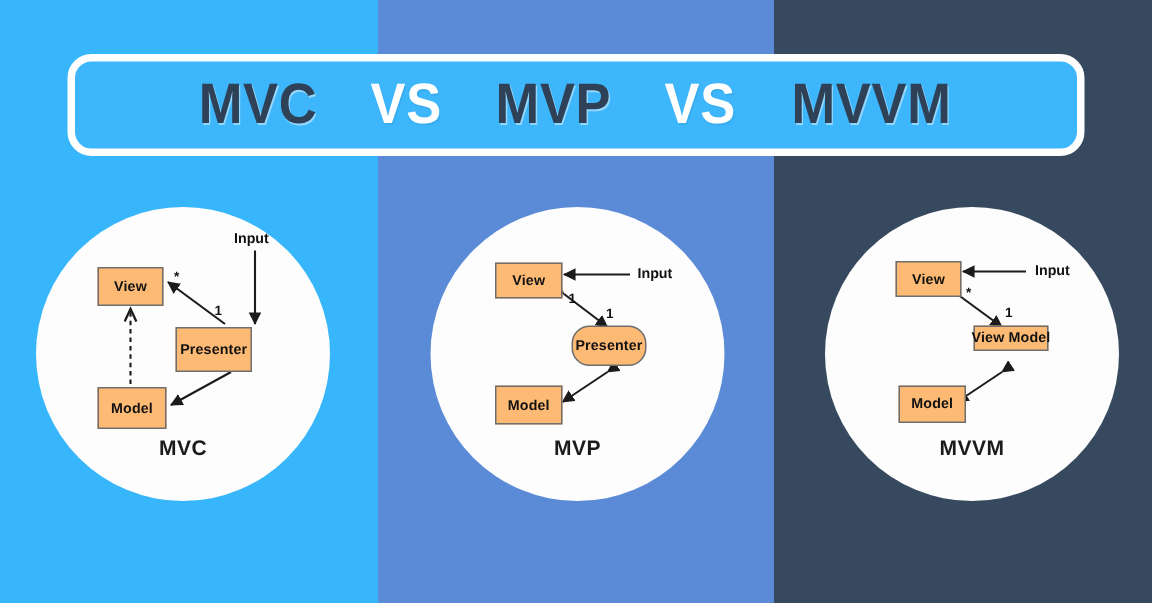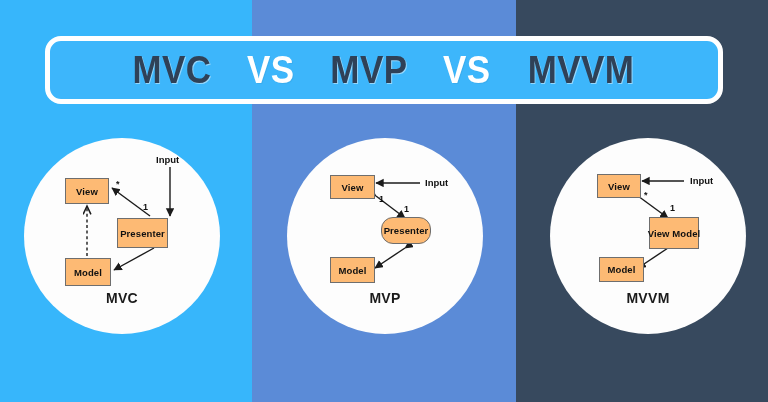--- a/index.html
+++ b/index.html
@@ -217,21 +217,21 @@
         </defs>
 
         <line x1="134" y1="43" x2="92" y2="43" stroke="#1b1b1b" stroke-width="1.4" marker-end="url(#ah-mvvm)"></line>
 
         <line x1="88" y1="58" x2="118" y2="80" stroke="#1b1b1b" stroke-width="1.4" marker-end="url(#ah-mvvm)"></line>
 
         <line x1="118" y1="110" x2="88" y2="130" stroke="#1b1b1b" stroke-width="1.4" marker-start="url(#ah-mvvm-s)" marker-end="url(#ah-mvvm)"></line>
       </svg>
 
       <div class="box" style="left:47px; top:36px; width:44px; height:24px;">View</div>
-      <div class="box" style="left:99px; top:79px; width:50px; height:32px;">View Model</div>
+      <div class="box" style="left:99px; top:79px; width:50px; height:17px;">View Model</div>
       <div class="box" style="left:49px; top:119px; width:45px; height:25px;">Model</div>
 
       <div class="lbl" style="left:140px; top:37px;">Input</div>
       <div class="lbl-small" style="left:94px; top:52px;">*</div>
       <div class="lbl-small" style="left:120px; top:65px;">1</div>
     </div>
     <div class="caption">MVVM</div>
   </div>
 
 </div>

